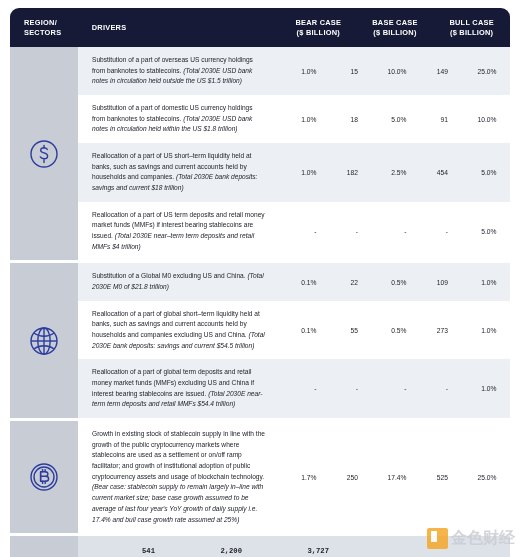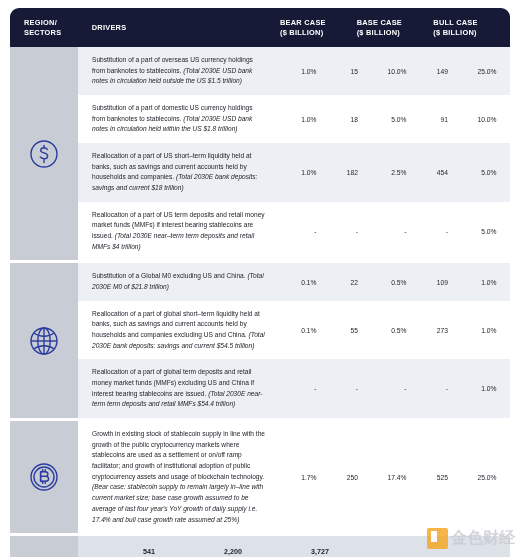--- a/index.html
+++ b/index.html
@@ -30,21 +30,21 @@
   .th{
     color:#ffffff;
     font-size:7.4px;
     font-weight:bold;
     letter-spacing:.25px;
     line-height:1.32;
     text-transform:uppercase;
   }
   .th-region{width:68px;padding-left:14px;box-sizing:border-box;}
   .th-drivers{width:200px;padding-left:14px;box-sizing:border-box;}
-  .th-case{width:77px;text-align:left;box-sizing:border-box;}
+  .th-case{width:77px;text-align:center;box-sizing:border-box;}
   .th-case.bear{margin-left:3px;}
 
   
   .tbody{position:relative;}
 
   .group{display:flex;align-items:stretch;}
   .group + .group{margin-top:3px;}
 
   .iconcell{
     width:68px;
@@ -102,21 +102,21 @@
   .total-label{
     width:200px;flex:0 0 200px;
     box-sizing:border-box;
     padding-left:14px;
     font-size:7.2px;font-weight:bold;color:#22242c;
   }
   .total-nums{flex:1 1 auto;display:flex;align-items:center;}
   .total-cell{
     width:38.5px;flex:0 0 38.5px;
     text-align:right;padding-right:10px;
-    font-size:7.2px;font-weight:bold;color:#22242c;
+    font-size:7.2px;font-weight:bold;color:#22242c;font-family:Liberation Mono, monospace;
   }
   .total-cell.blank{padding:0;}
 
   
   .icon svg{display:block;}
 
   
   .watermark{
     position:absolute;
     right:4px;

